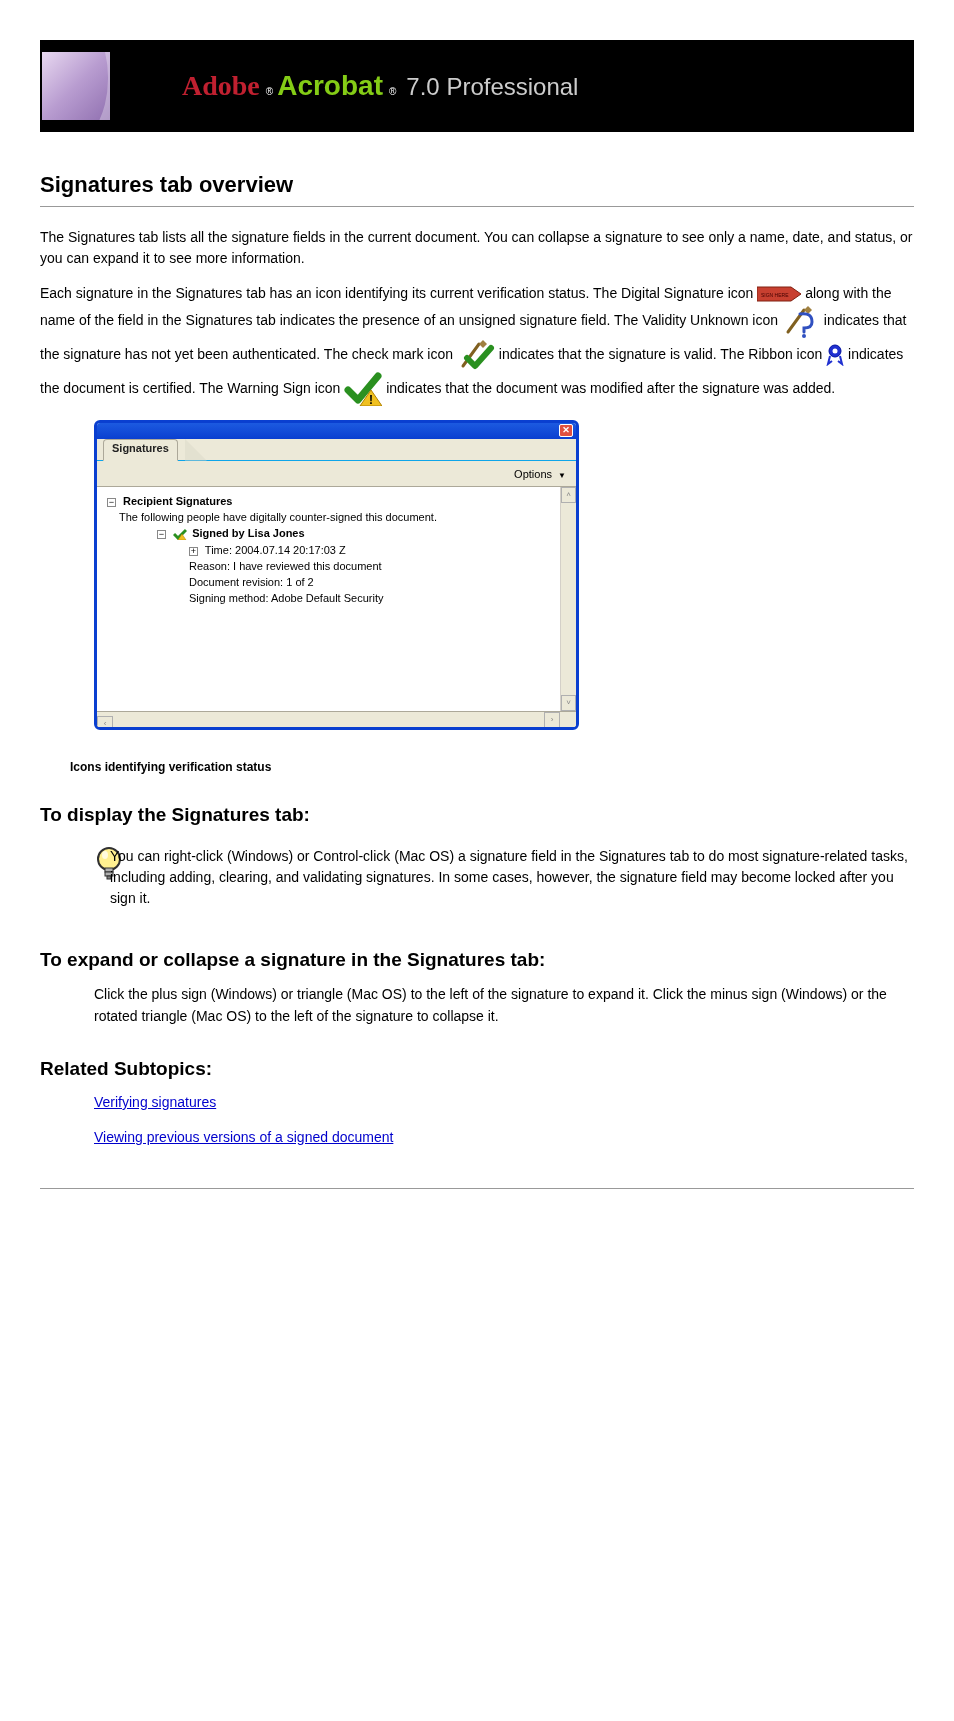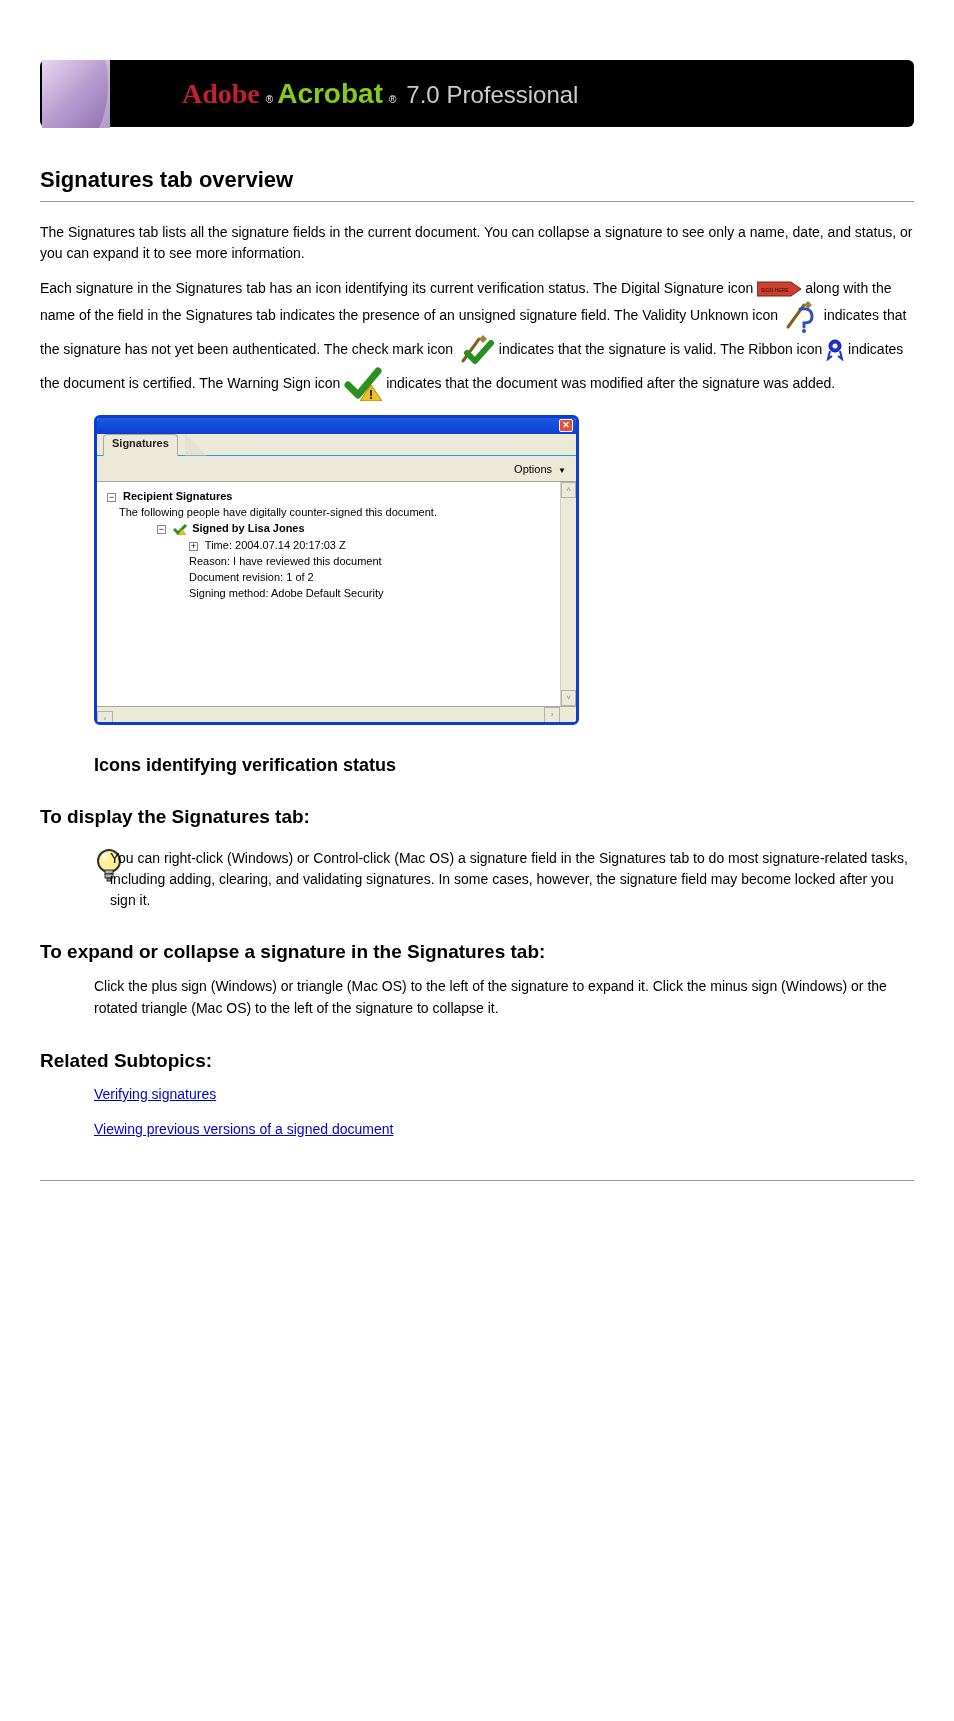--- a/index.html
+++ b/index.html
@@ -8,27 +8,25 @@
     background: #fff;
     width: 954px;
     margin: 0 auto;
     color: #000;
   }
   .page {
     padding: 40px 40px 40px 40px;
   }
   .header-banner {
     width: 100%;
-    height: 67px;
+    height: 92px;
     background: #000;
     display: flex;
     align-items: center;
     position: relative;
-    margin-top: 20px;
-    border-radius: 6px;
   }
   .header-logo {
     width: 68px;
     height: 68px;
     background: linear-gradient(135deg, #e8d8f0 0%, #b89cd0 50%, #9070b0 100%);
     margin: 2px;
     position: relative;
     overflow: hidden;
   }
   .header-logo::before {
@@ -245,23 +243,23 @@
   .tree-indent-3 { padding-left: 92px; }
   .tiny-check {
     display: inline-block;
     width: 14px;
     height: 12px;
     vertical-align: middle;
     margin-right: 2px;
   }
 
   .caption {
-    font-size: 18px;
+    font-size: 12px;
     font-weight: bold;
-    margin-left: 54px;
+    margin-left: 30px;
     margin-bottom: 30px;
   }
 
   .heading2 {
     font-size: 19px;
     font-weight: bold;
     margin-top: 30px;
     margin-bottom: 12px;
   }
   .step-block {
@@ -416,21 +414,21 @@
     <div class="bulb-col">
       <svg width="30" height="34" viewBox="0 0 30 34">
         <circle cx="15" cy="13" r="11" fill="#fff090" stroke="#PRESIDENT" stroke-width="0"></circle>
         <circle cx="15" cy="13" r="11" fill="none" stroke="#303030" stroke-width="2"></circle>
         <ellipse cx="11" cy="9" rx="3" ry="4" fill="#fff" opacity="0.7"></ellipse>
         <rect x="11" y="22" width="8" height="4" fill="#b0b0b0" stroke="#303030"></rect>
         <rect x="11" y="26" width="8" height="4" fill="#b0b0b0" stroke="#303030"></rect>
         <rect x="13" y="30" width="4" height="3" fill="#808080" stroke="#303030"></rect>
       </svg>
     </div>
-    <p class="body-text" style="margin-bottom:0;">You can right-click (Windows) or Control-click (Mac OS) a signature field in the Signatures tab to do most signature-related tasks, including adding, clearing, and validating signatures. In some cases, however, the signature field may become locked after you sign it.</p>
+    <p class="body-text" style="margin-bottom:10px;">You can right-click (Windows) or Control-click (Mac OS) a signature field in the Signatures tab to do most signature-related tasks, including adding, clearing, and validating signatures. In some cases, however, the signature field may become locked after you sign it.</p>
   </div>
 
   <h2 class="heading2">To expand or collapse a signature in the Signatures tab:</h2>
   <div class="step-block">
     <p class="step-line">Click the plus sign (Windows) or triangle (Mac OS) to the left of the signature to expand it. Click the minus sign (Windows) or the rotated triangle (Mac OS) to the left of the signature to collapse it.</p>
   </div>
 
   <h2 class="heading2">Related Subtopics:</h2>
   <p class="body-text indent">
     <a class="link">Verifying signatures</a>

